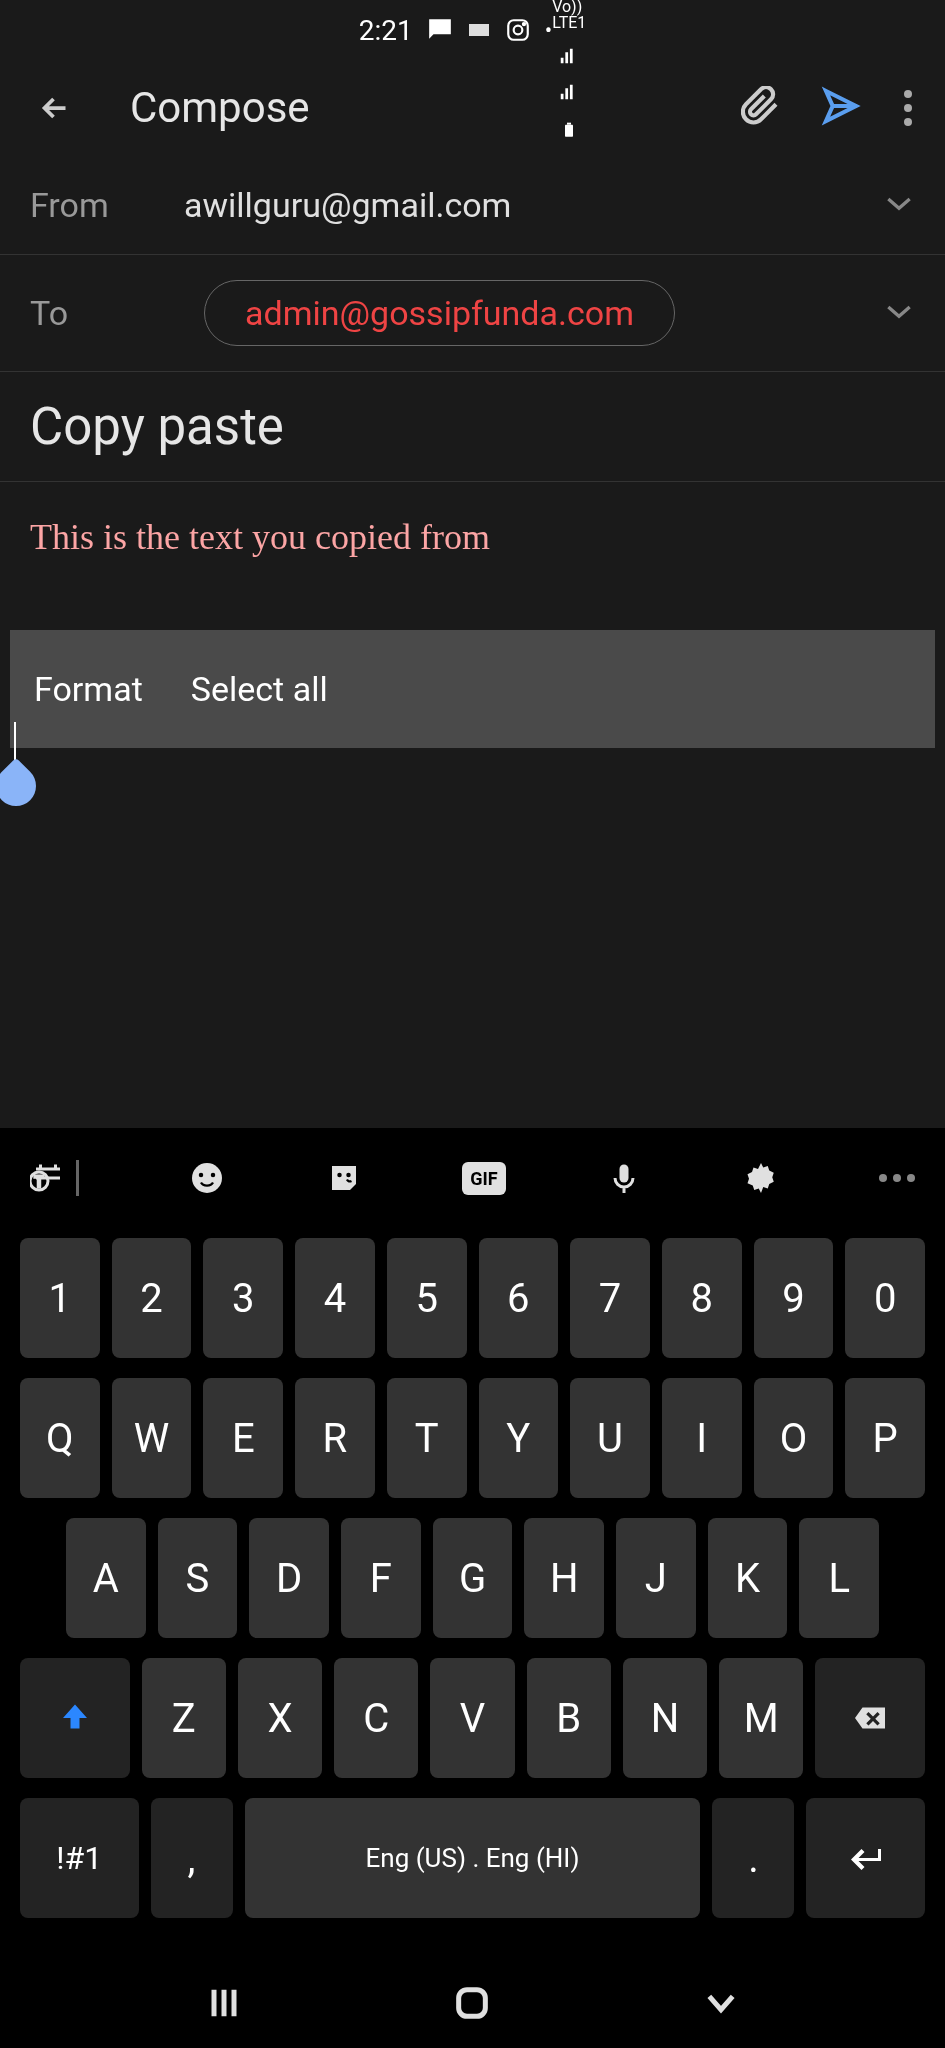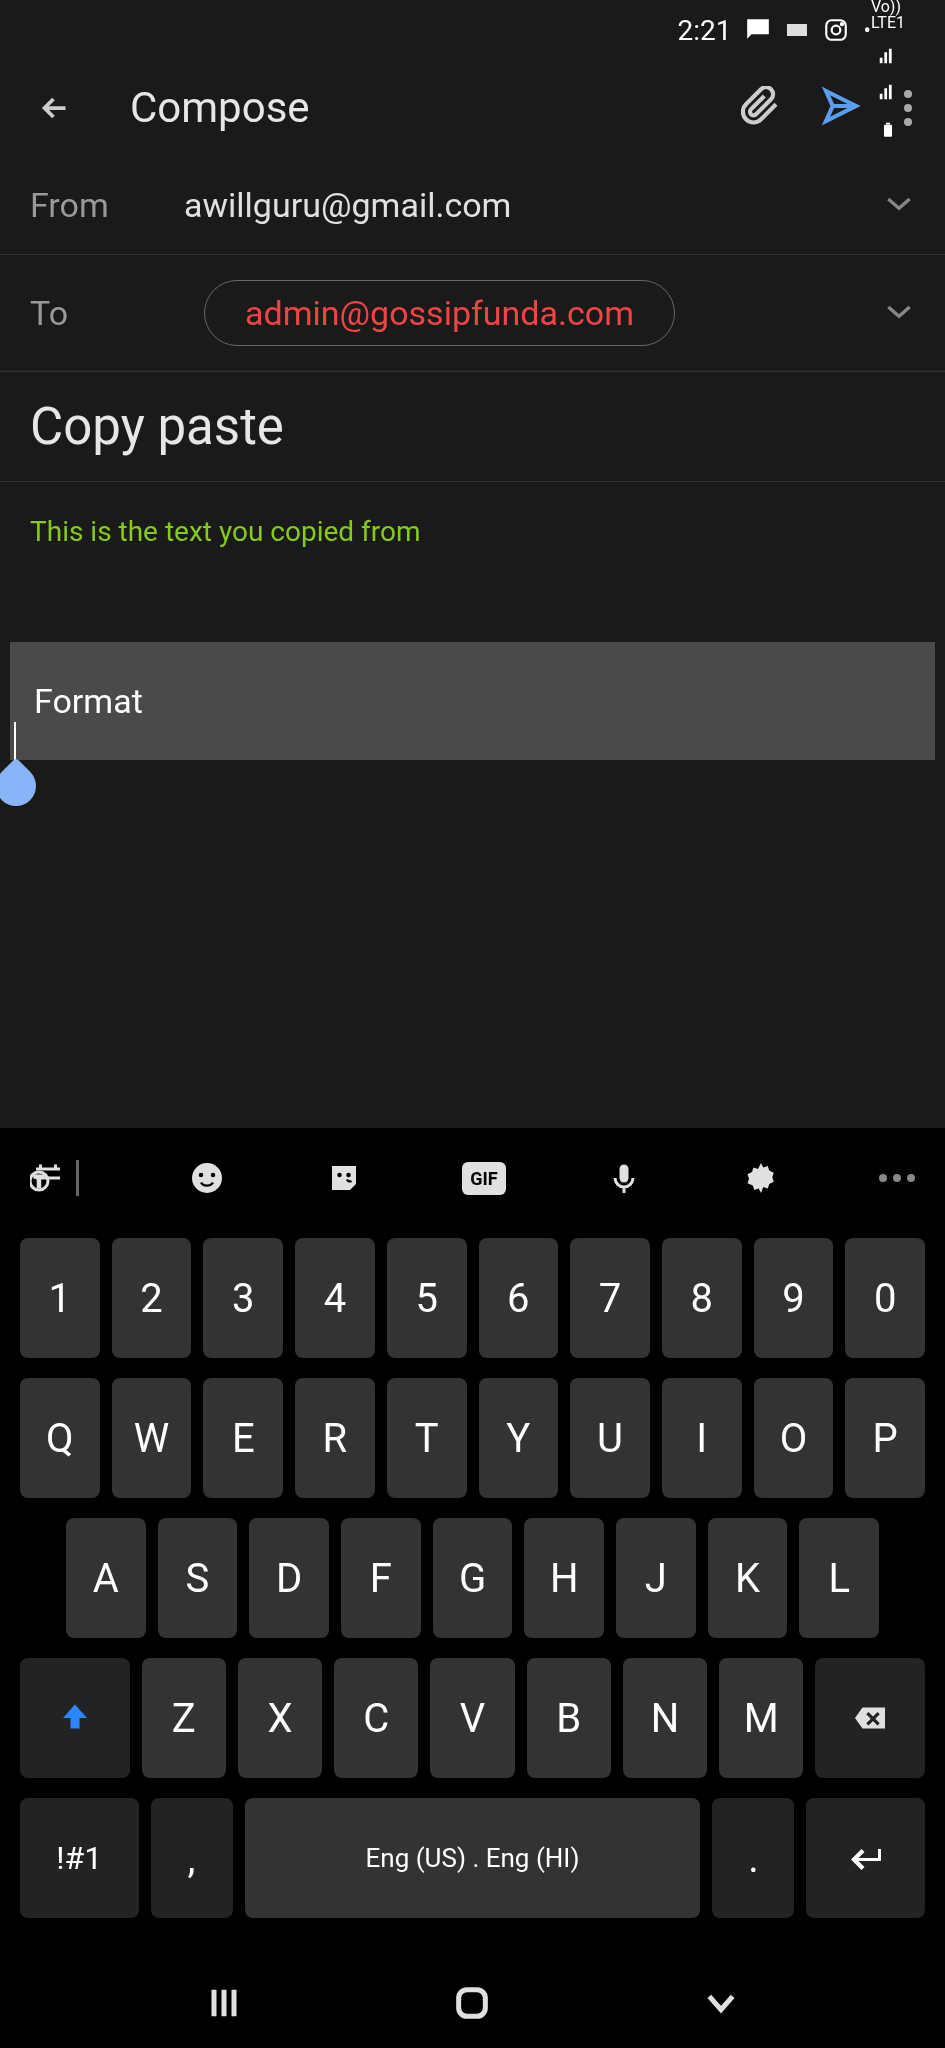--- a/index.html
+++ b/index.html
@@ -13,21 +13,21 @@
       height: 2048px;
       background: #1a1a1a;
       color: #e0e0e0;
       overflow: hidden;
       position: relative;
     }
     .status-bar {
       height: 60px;
       display: flex;
       align-items: center;
-      justify-content: flex-end;
+      justify-content: center;
       padding: 4px 40px;
       font-size: 28px;
       color: #fff;
     }
     .status-left {
       display: flex;
       align-items: center;
       gap: 14px;
     }
     .status-right {
@@ -111,27 +111,28 @@
     .subject {
       font-size: 51px;
       color: #e6e6e6;
     }
     .body-area {
       padding: 30px 30px 0 30px;
       position: relative;
       height: 530px;
     }
     .body-text {
-      font-size: 28px;
-      color: #84cc16;
+      font-size: 36px;
+      color: #fca5a5;
       line-height: 1.4;
+      font-family: Liberation Serif, serif;
     }
     .context-menu {
       position: absolute;
-      top: 160px;
+      top: 148px;
       left: 10px;
       right: 10px;
       background: #4a4a4a;
       height: 118px;
       display: flex;
       align-items: center;
     }
     .context-item {
       padding: 0 24px;
       font-size: 34px;
@@ -352,20 +353,21 @@
 
 <div class="subject-row">
   <div class="subject">Copy paste</div>
 </div>
 
 <div class="body-area">
   <div class="body-text">This is the text you copied from</div>
 
   <div class="context-menu">
     <div class="context-item">Format</div>
+    <div class="context-item">Select all</div>
   </div>
 
   <div class="cursor-handle">
     <div class="cursor-line"></div>
     <div class="cursor-drop"></div>
   </div>
 </div>
 
 <div class="keyboard">
   <div class="kb-toolbar">

